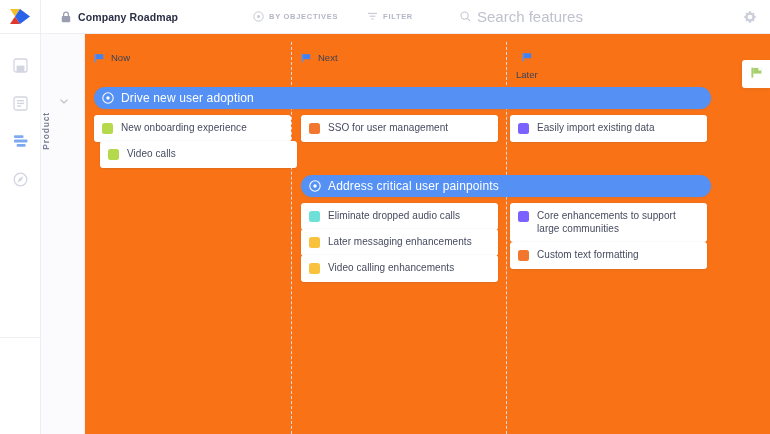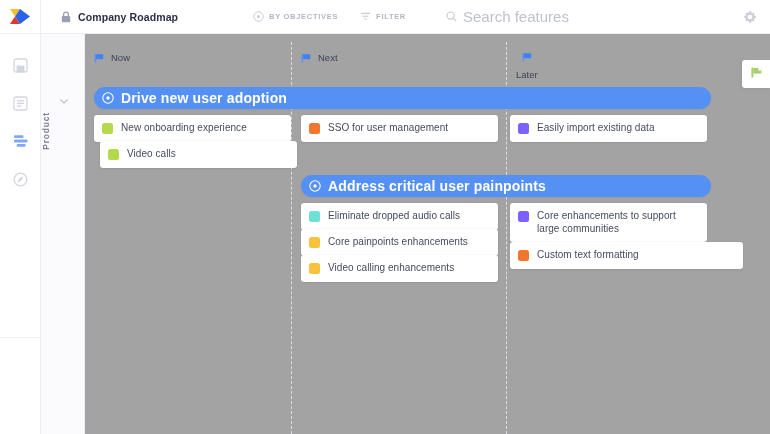--- a/index.html
+++ b/index.html
@@ -57,21 +57,21 @@
     font-weight: bold;
     color: #2a2f45;
     letter-spacing: 0.1px;
     white-space: nowrap;
   }
 
   .toolbar-center {
     display: flex;
     align-items: center;
     margin-left: 75px;
-    gap: 22px;
+    gap: 29px;
   }
 
   .tool-btn {
     display: flex;
     align-items: center;
     gap: 5px;
     cursor: pointer;
   }
   .tool-btn .label {
     font-size: 7.5px;
@@ -159,21 +159,21 @@
   }
   .lane-label-inner {
     display: inline-block;
   }
 
   
   .board {
     position: absolute;
     left: 85px; top: 34px;
     width: 685px; height: 400px;
-    background: #a3a3a3;
+    background: #f97316;
   }
 
   .col-divider {
     position: absolute;
     top: 8px;
     width: 0;
     height: 392px;
     border-left: 1px dashed #dcdce6;
   }
   .col-divider.d1 { left: 206px; }
@@ -205,22 +205,22 @@
     background: #5591f5;
     border-radius: 11px;
     display: flex;
     align-items: center;
     padding-left: 8px;
     gap: 7px;
     cursor: pointer;
     box-shadow: 0 1px 2px rgba(70,110,200,0.14);
   }
   .objective .otitle {
-    font-size: 14px;
-    font-weight: bold;
+    font-size: 12px;
+    font-weight: normal;
     color: #ffffff;
     letter-spacing: 0.15px;
     white-space: nowrap;
   }
   .target-icon { display: block; flex: 0 0 auto; }
 
   .objective.obj1 { left: 9px; top: 53px; width: 617px; }
   .objective.obj2 { left: 216px; top: 141px; width: 410px; }
 
   
@@ -464,34 +464,34 @@
       <span class="ctext">Easily import existing data</span>
     </div>
 
     <div class="card" style="left:216px; top:169px; width:197px;">
       <span class="swatch" style="background:#6ee0d8;"></span>
       <span class="ctext">Eliminate dropped audio calls</span>
     </div>
 
     <div class="card" style="left:216px; top:195px; width:197px;">
       <span class="swatch" style="background:#f9c23c;"></span>
-      <span class="ctext">Core painpoints enhancements</span>
+      <span class="ctext">Later messaging enhancements</span>
     </div>
 
     <div class="card" style="left:216px; top:221px; width:197px;">
       <span class="swatch" style="background:#f9c23c;"></span>
       <span class="ctext">Video calling enhancements</span>
     </div>
 
     <div class="card" style="left:425px; top:169px; width:197px;">
       <span class="swatch" style="background:#7b61ff;"></span>
       <span class="ctext">Core enhancements to support large communities</span>
     </div>
 
-    <div class="card" style="left:425px; top:208px; width:233px;">
+    <div class="card" style="left:425px; top:208px; width:197px;">
       <span class="swatch" style="background:#f2762e;"></span>
       <span class="ctext">Custom text formatting</span>
     </div>
 
   </div>
 
   <div class="peek-tab">
     <span>
       <svg width="13" height="13" viewBox="0 0 13 13">
         <rect x="1.4" y="1.6" width="1.9" height="10" fill="#a8cf6e"></rect>

